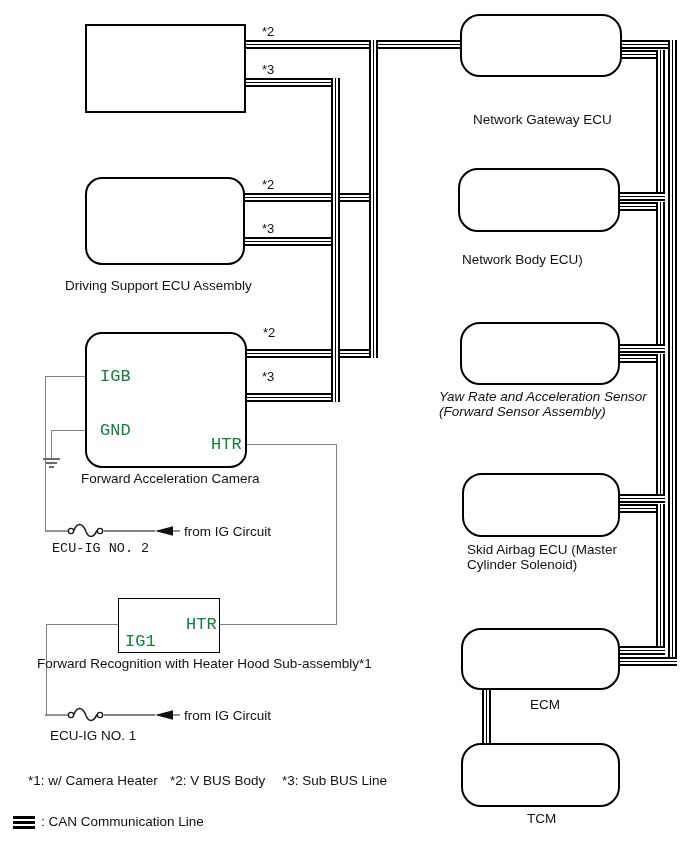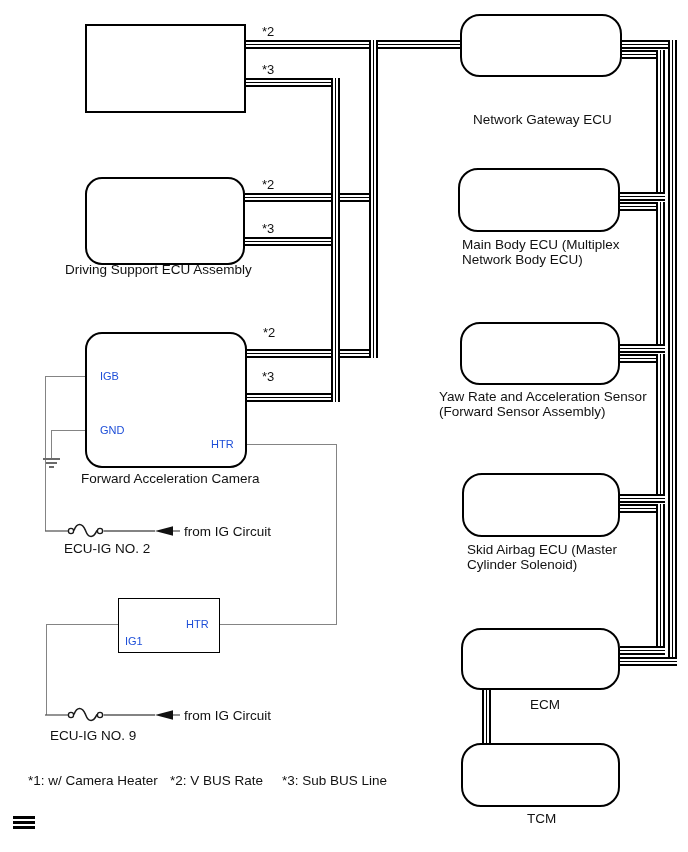--- a/index.html
+++ b/index.html
@@ -7,21 +7,21 @@
     position:relative;width:688px;height:852px;background:#fff;overflow:hidden;
     font-family:"Liberation Sans", sans-serif;color:#111;
   }
   .box{position:absolute;border:2px solid #000;background:#fff;box-sizing:border-box;}
   .sq{border-radius:0;}
   .rnd{border-radius:17px;}
   .rndlg{border-radius:20px;}
   .thinbox{border-width:1.5px;}
   .lbl{position:absolute;font-size:13.5px;line-height:15px;white-space:nowrap;color:#111;}
   .lbl2{position:absolute;font-size:13.5px;line-height:15px;color:#111;}
-  .pin{position:absolute;font-size:11px;line-height:15px;white-space:nowrap;color:#1d4ed8;}
+  .pin{position:absolute;font-size:17px;line-height:15px;white-space:nowrap;color:#15803d;font-family:Liberation Mono, monospace;}
   .mark{position:absolute;font-size:13px;line-height:14px;white-space:nowrap;color:#111;}
   .canh{position:absolute;height:9px;background:linear-gradient(to bottom,
         #000 0,#000 2.2px,#fff 2.2px,#fff 3.6px,#000 3.6px,#000 5.4px,
         #fff 5.4px,#fff 6.8px,#000 6.8px,#000 9px);}
   .canv{position:absolute;width:9px;background:linear-gradient(to right,
         #000 0,#000 2.2px,#fff 2.2px,#fff 3.6px,#000 3.6px,#000 5.4px,
         #fff 5.4px,#fff 6.8px,#000 6.8px,#000 9px);}
   .wireh{position:absolute;height:1.3px;background:#848484;}
   .wirev{position:absolute;width:1.3px;background:#848484;}
   .gbar{position:absolute;height:2.2px;background:#6a6a6a;}
@@ -109,44 +109,46 @@
   <div class="pin" style="left:125px;top:634px;">IG1</div>
   <div class="pin" style="left:186px;top:617px;">HTR</div>
 
   <div class="mark" style="left:262px;top:25px;">*2</div>
   <div class="mark" style="left:262px;top:63px;">*3</div>
   <div class="mark" style="left:262px;top:178px;">*2</div>
   <div class="mark" style="left:262px;top:222px;">*3</div>
   <div class="mark" style="left:263px;top:326px;">*2</div>
   <div class="mark" style="left:262px;top:370px;">*3</div>
 
-  <div class="lbl" style="left:65px;top:262px;">Driving Support ECU Assembly</div>
+  <div class="lbl" style="left:65px;top:278px;">Driving Support ECU Assembly</div>
   <div class="lbl" style="left:81px;top:471px;">Forward Acceleration Camera</div>
+  <div class="lbl" style="left:37px;top:656px;">Forward Recognition with Heater Hood Sub-assembly*1</div>
   <div class="lbl" style="left:473px;top:84px;margin-top:28px;">Network Gateway ECU</div>
   <div class="lbl2" style="left:462px;top:237px;width:180px;">
-    <span>Main Body ECU (Multiplex</span><br>
+    <br>
     <span>Network Body ECU)</span>
   </div>
-  <div class="lbl2" style="left:439px;top:389px;width:230px;">
+  <div class="lbl2" style="left:439px;top:389px;width:230px;font-style:italic;">
     <span>Yaw Rate and Acceleration Sensor</span><br>
     <span>(Forward Sensor Assembly)</span>
   </div>
   <div class="lbl2" style="left:467px;top:542px;width:180px;">
     <span>Skid Airbag ECU (Master</span><br>
     <span>Cylinder Solenoid)</span>
   </div>
   <div class="lbl" style="left:530px;top:697px;">ECM</div>
   <div class="lbl" style="left:527px;top:811px;">TCM</div>
 
   <div class="lbl" style="left:184px;top:524px;">from IG Circuit</div>
-  <div class="lbl" style="left:64px;top:541px;">ECU-IG NO. 2</div>
+  <div class="lbl" style="left:52px;top:541px;font-family:Liberation Mono, monospace;">ECU-IG NO. 2</div>
   <div class="lbl" style="left:184px;top:708px;">from IG Circuit</div>
-  <div class="lbl" style="left:50px;top:728px;">ECU-IG NO. 9</div>
+  <div class="lbl" style="left:50px;top:728px;">ECU-IG NO. 1</div>
 
   <div class="lbl" style="left:28px;top:773px;">*1: w/ Camera Heater</div>
-  <div class="lbl" style="left:170px;top:773px;">*2: V BUS Rate</div>
+  <div class="lbl" style="left:170px;top:773px;">*2: V BUS Body</div>
   <div class="lbl" style="left:282px;top:773px;">*3: Sub BUS Line</div>
 
   <div class="legend-bar" style="left:13px;top:816px;"></div>
   <div class="legend-bar" style="left:13px;top:821px;"></div>
   <div class="legend-bar" style="left:13px;top:826px;"></div>
+  <div class="lbl" style="left:41px;top:814px;">: CAN Communication Line</div>
 
 </div>
 
 </body></html>

